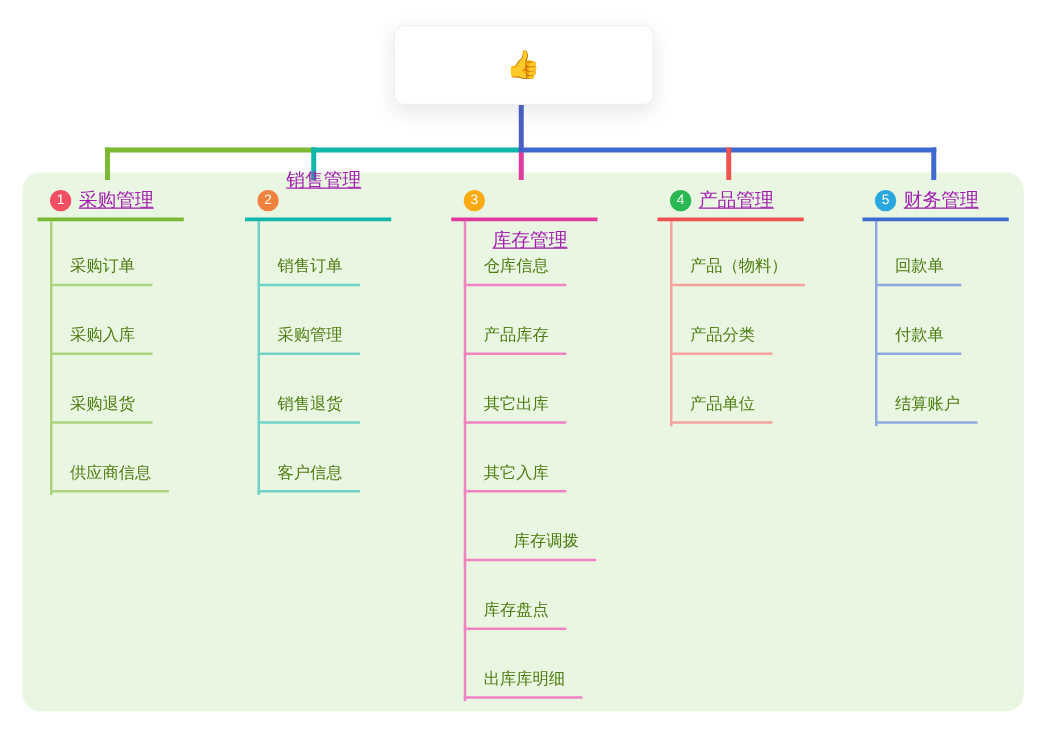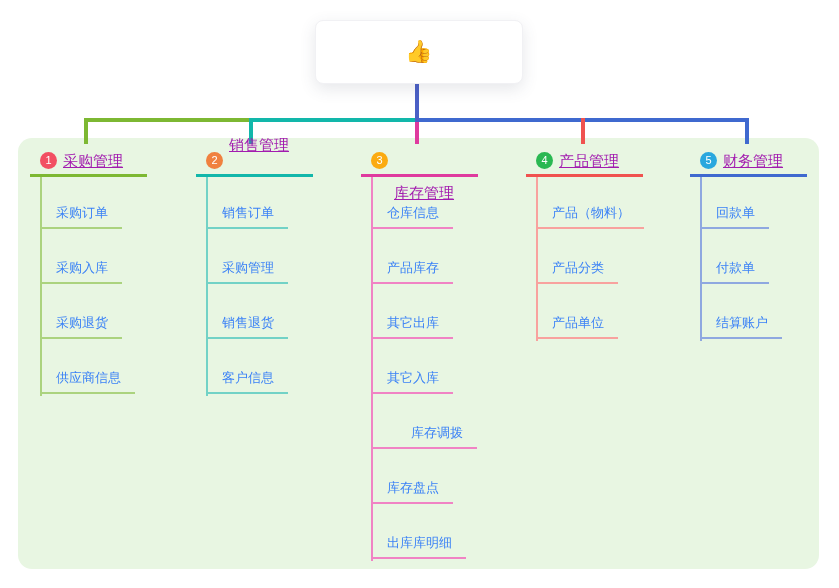--- a/index.html
+++ b/index.html
@@ -15,21 +15,21 @@
                font-size:20px; color:#3e4a5e; z-index:4; }
   .root-node .emoji { font-size:22px; }
   .line { position:absolute; }
   .badge { position:absolute; width:17px; height:17px; border-radius:50%;
            color:#fff; font-size:11px; line-height:17px; text-align:center; z-index:3; }
   .branch-label { position:absolute; font-size:15px; line-height:22px; color:#a21caf;
                   white-space:nowrap; z-index:3;text-decoration:underline; }
   .title-underline { position:absolute; height:3px; z-index:2; }
   .child-vline { position:absolute; width:2px; z-index:1; }
   .subitem { position:absolute; height:30px; display:flex; align-items:flex-end;
-             padding:0 14px 5px 16px; font-size:13px; color:#3b82f6;
+             padding:0 14px 5px 16px; font-size:13px; color:#4d7c0f;
              white-space:nowrap; border-bottom:2px solid; z-index:2; }
 </style>
 </head>
 <body>
 
 <div class="canvas">
   <div class="panel" style="background: rgb(232, 246, 226);"></div>
 
   <div class="root-node">
     <span class="emoji">👍</span>

